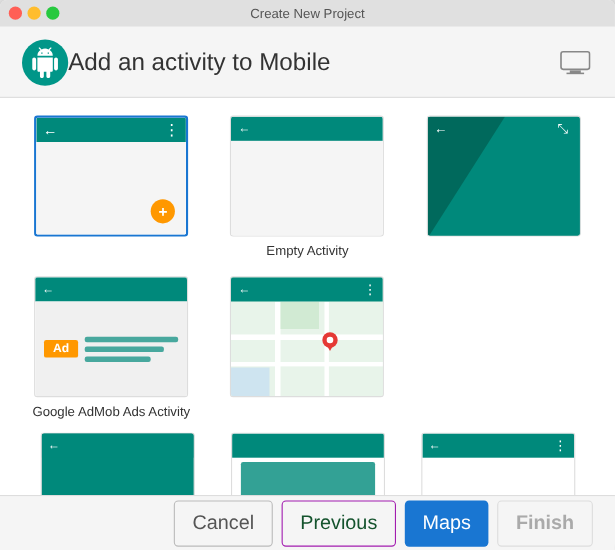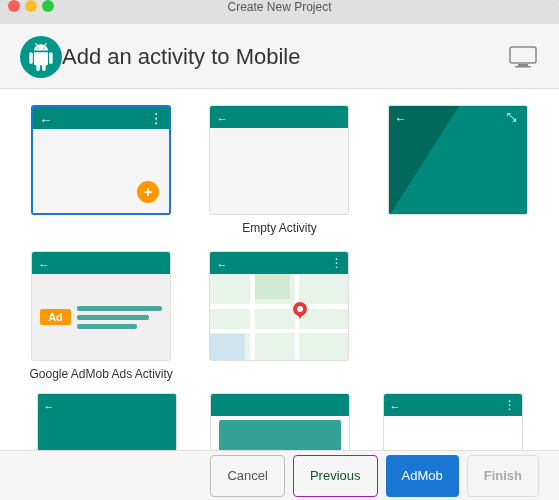--- a/index.html
+++ b/index.html
@@ -20,20 +20,21 @@
       box-shadow: 0 2px 10px rgba(0,0,0,0.3);
       display: flex;
       flex-direction: column;
     }
 
     .title-bar {
       height: 24px;
       background: #e0e0e0;
       border-radius: 6px 6px 0 0;
       display: flex;
+      align-items: center;
       padding: 0 8px;
       position: relative;
       flex-shrink: 0;
     }
 
     .traffic-lights {
       display: flex;
       gap: 5px;
     }
 
@@ -285,21 +286,21 @@
       justify-content: flex-end;
       padding: 0 20px;
       gap: 8px;
       flex-shrink: 0;
     }
 
     .btn {
       height: 42px;
       padding: 0 16px;
       border-radius: 4px;
-      font-size: 13px;
+      font-size: 18px;
       cursor: pointer;
       border: none;
       outline: none;
     }
 
     .btn-cancel {
       background: transparent;
       color: #555;
       border: 1px solid #bbb;
     }
@@ -482,16 +483,16 @@
           <span style="color:#fff; font-size:12px;">⋮</span>
         </div>
       </div>
     </div>
 
   </div>
 
   <div class="footer">
     <button class="btn btn-cancel">Cancel</button>
     <button class="btn btn-previous">Previous</button>
-    <button class="btn btn-next">AdMob</button>
+    <button class="btn btn-next">Maps</button>
     <button class="btn btn-finish">Finish</button>
   </div>
 </div>
 
 </body></html>

